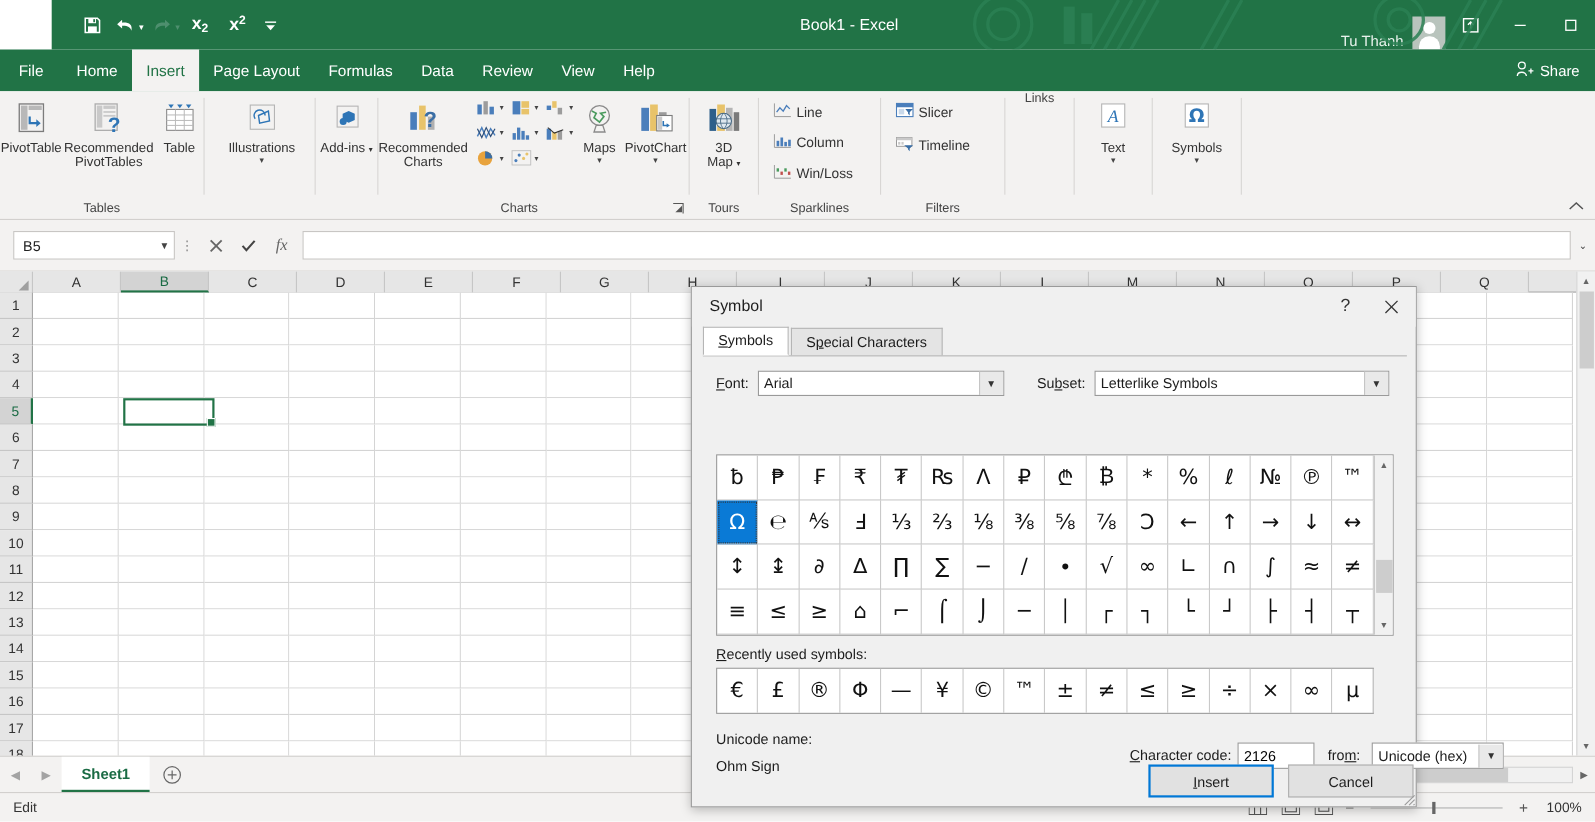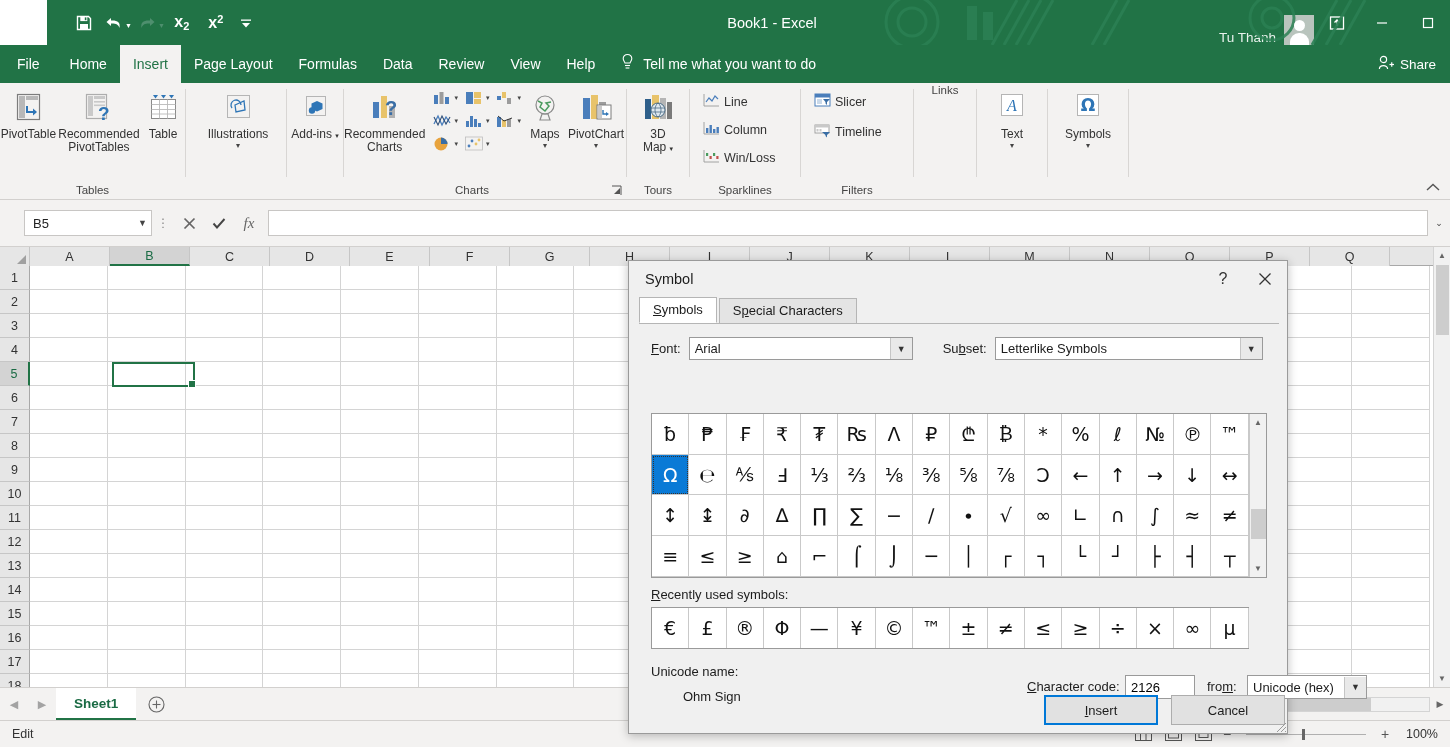--- a/index.html
+++ b/index.html
@@ -108,21 +108,21 @@
     position: absolute; right: 10px; bottom: 4px; font-size: 13px; color: #555;
   }
 
   
   .fbar {
     position: absolute; top: 200px; left: 0; width: 1450px; height: 47px;
     background: #f3f2f1; display: flex; align-items: center;
     border-bottom: 1px solid #d2d0ce;
   }
   .namebox {
-    margin-left: 24px; width: 128px; height: 26px; background: #fff;
+    margin-left: 12px; width: 147px; height: 26px; background: #fff;
     border: 1px solid #c8c6c4; display: flex; align-items: center;
     padding: 0 4px 0 8px; font-size: 13px; color: #222;
   }
   .namebox .nb-caret { margin-left: auto; font-size: 9px; color: #444; }
   .fb-dots { width: 22px; text-align: center; color: #888; font-size: 12px; letter-spacing:0; }
   .fb-btns { display: flex; align-items: center; height: 26px; }
   .fb-btn { width: 30px; height: 26px; display:flex; align-items:center; justify-content:center;
             font-size: 14px; color: #666; }
   .fb-input {
     flex: 1; height: 26px; background: #fff; border: 1px solid #c8c6c4; margin-right: 0px;
@@ -266,21 +266,21 @@
 
   .recent-lbl { position: absolute; left: 22px; top: 290px; font-size: 13px; color: #1c1c1c; }
   .recentbox {
     position: absolute; left: 22px; top: 310px; width: 598px; height: 42px;
     border: 1px solid #9a9a9a; background: #fff; display: grid;
     grid-template-columns: repeat(16, 37.3px);
   }
   .recentbox .symcell { border-bottom: none; height: 40px; }
 
   .uni-lbl { position: absolute; left: 22px; top: 367px; font-size: 13px; color: #1c1c1c; }
-  .uni-val { position: absolute; left: 22px; top: 392px; font-size: 13px; color: #1c1c1c; margin-left: 32px; }
+  .uni-val { position: absolute; left: 22px; top: 392px; font-size: 13px; color: #1c1c1c; }
   .cc-lbl { position: absolute; left: 398px; top: 382px; font-size: 13px; color: #1c1c1c; }
   .cc-box {
     position: absolute; left: 496px; top: 378px; width: 70px; height: 24px;
     background: #fff; border: 1px solid #9a9a9a; display:flex; align-items:center;
     padding-left: 5px; font-size: 13px;
   }
   .from-lbl { position: absolute; left: 578px; top: 382px; font-size: 13px; color: #1c1c1c; }
   .from-combo { position: absolute; left: 618px; top: 378px; width: 120px; height: 24px; }
 
   .dlg-btns { position: absolute; left: 0; bottom: 0; width: 660px; height: 54px; }
@@ -402,30 +402,20 @@
   <div class="tabsrow">
     <div class="tab file">File</div>
     <div class="tab">Home</div>
     <div class="tab active">Insert</div>
     <div class="tab">Page Layout</div>
     <div class="tab">Formulas</div>
     <div class="tab">Data</div>
     <div class="tab">Review</div>
     <div class="tab">View</div>
     <div class="tab">Help</div>
-    <div class="tellme">
-      <span>
-        <svg width="15" height="19" viewBox="0 0 15 19">
-            <path d="M7.5 1.5c-2.6 0-4.3 1.9-4.3 4.1 0 2 1.4 3 1.8 4.4h5c.4-1.4 1.8-2.4 1.8-4.4 0-2.2-1.7-4.1-4.3-4.1z" fill="none" stroke="#fff" stroke-width="1.1"></path>
-            <line x1="5" y1="12.5" x2="10" y2="12.5" stroke="#fff" stroke-width="1.1"></line>
-            <line x1="5.6" y1="15" x2="9.4" y2="15" stroke="#fff" stroke-width="1.1"></line>
-          </svg>
-      </span>
-      <span>Tell me what you want to do</span>
-    </div>
     <div class="share-btn">
       <span>
         <svg width="17" height="16" viewBox="0 0 17 16">
             <circle cx="5.5" cy="4.5" r="3.1" fill="none" stroke="#fff" stroke-width="1.2"></circle>
             <path d="M1.4 14 C1.4 9.6 9.6 9.6 9.6 14" fill="none" stroke="#fff" stroke-width="1.2"></path>
             <line x1="11.5" y1="9.5" x2="16" y2="9.5" stroke="#fff" stroke-width="1.2"></line>
             <line x1="13.75" y1="7.3" x2="13.75" y2="11.8" stroke="#fff" stroke-width="1.2"></line>
           </svg>
       </span>
       <span>Share</span>

